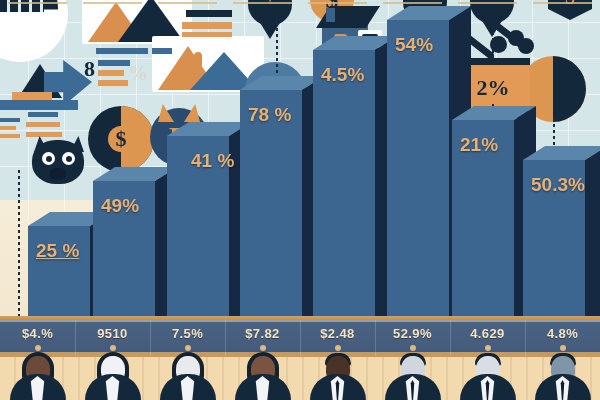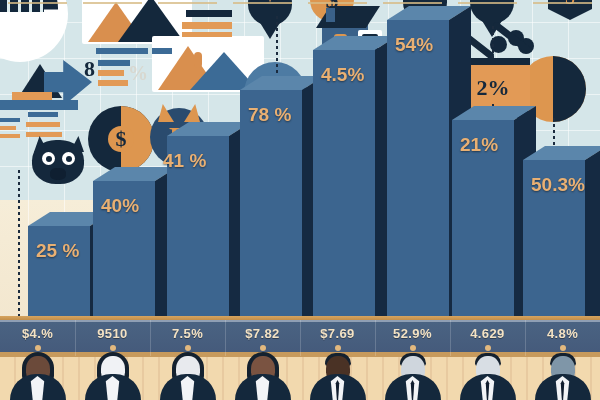--- a/index.html
+++ b/index.html
@@ -247,33 +247,33 @@
       <div class="connector" style="left: 492px; top: 104px; height: 16px;"></div>
       <div class="connector" style="left: 553px; top: 118px; height: 40px;"></div>
     </div>
 
   <div id="barlayer">
       <div class="bar" style="left: 28px; top: 212px; width: 84px; height: 106px;">
         <div class="top" style="left: 0px; top: 0px; width: 84px; height: 14px; clip-path: polygon(0px 100%, 22px 0px, 100% 0px, 62px 100%);"></div>
         <div class="side" style="left: 62px; bottom: 0px; width: 22px; height: 106px; clip-path: polygon(0px 14px, 100% 0px, 100% 100%, 0px 100%);"></div>
         <div class="front" style="width: 62px; height: 92px; left: 0px; bottom: 0px;"></div>
       </div>
-      <div class="barlabel" style="left: 36px; top: 240px;">25 %</div>
+      <div class="barlabel" style="left: 36px; top: 240px; text-decoration: underline;">25 %</div>
       <div class="bar" style="left: 93px; top: 167px; width: 84px; height: 151px;">
         <div class="top" style="left: 0px; top: 0px; width: 84px; height: 14px; clip-path: polygon(0px 100%, 22px 0px, 100% 0px, 62px 100%);"></div>
         <div class="side" style="left: 62px; bottom: 0px; width: 22px; height: 151px; clip-path: polygon(0px 14px, 100% 0px, 100% 100%, 0px 100%);"></div>
         <div class="front" style="width: 62px; height: 137px; left: 0px; bottom: 0px;"></div>
       </div>
-      <div class="barlabel" style="left: 101px; top: 195px;">40%</div>
+      <div class="barlabel" style="left: 101px; top: 195px;">49%</div>
       <div class="bar" style="left: 167px; top: 122px; width: 84px; height: 196px;">
         <div class="top" style="left: 0px; top: 0px; width: 84px; height: 14px; clip-path: polygon(0px 100%, 22px 0px, 100% 0px, 62px 100%);"></div>
         <div class="side" style="left: 62px; bottom: 0px; width: 22px; height: 196px; clip-path: polygon(0px 14px, 100% 0px, 100% 100%, 0px 100%);"></div>
         <div class="front" style="width: 62px; height: 182px; left: 0px; bottom: 0px;"></div>
       </div>
-      <div class="barlabel" style="left: 163px; top: 150px;">41 %</div>
+      <div class="barlabel" style="left: 191px; top: 150px;">41 %</div>
       <div class="bar" style="left: 240px; top: 76px; width: 84px; height: 242px;">
         <div class="top" style="left: 0px; top: 0px; width: 84px; height: 14px; clip-path: polygon(0px 100%, 22px 0px, 100% 0px, 62px 100%);"></div>
         <div class="side" style="left: 62px; bottom: 0px; width: 22px; height: 242px; clip-path: polygon(0px 14px, 100% 0px, 100% 100%, 0px 100%);"></div>
         <div class="front" style="width: 62px; height: 228px; left: 0px; bottom: 0px;"></div>
       </div>
       <div class="barlabel" style="left: 248px; top: 104px;">78 %</div>
       <div class="bar" style="left: 313px; top: 36px; width: 84px; height: 282px;">
         <div class="top" style="left: 0px; top: 0px; width: 84px; height: 14px; clip-path: polygon(0px 100%, 22px 0px, 100% 0px, 62px 100%);"></div>
         <div class="side" style="left: 62px; bottom: 0px; width: 22px; height: 282px; clip-path: polygon(0px 14px, 100% 0px, 100% 100%, 0px 100%);"></div>
         <div class="front" style="width: 62px; height: 268px; left: 0px; bottom: 0px;"></div>
@@ -309,21 +309,21 @@
       <div class="strip-tick" style="left: 83px; width: 59px;"></div>
       <div class="val" style="left: 64.5px; top: 326px;">9510</div>
       <div class="valdot" style="left: 109.5px; top: 345px;"></div>
       <div class="strip-tick" style="left: 158px; width: 59px;"></div>
       <div class="val" style="left: 139.5px; top: 326px;">7.5%</div>
       <div class="valdot" style="left: 184.5px; top: 345px;"></div>
       <div class="strip-tick" style="left: 233px; width: 59px;"></div>
       <div class="val" style="left: 214.5px; top: 326px;">$7.82</div>
       <div class="valdot" style="left: 259.5px; top: 345px;"></div>
       <div class="strip-tick" style="left: 308px; width: 59px;"></div>
-      <div class="val" style="left: 289.5px; top: 326px;">$7.69</div>
+      <div class="val" style="left: 289.5px; top: 326px;">$2.48</div>
       <div class="valdot" style="left: 334.5px; top: 345px;"></div>
       <div class="strip-tick" style="left: 383px; width: 59px;"></div>
       <div class="val" style="left: 364.5px; top: 326px;">52.9%</div>
       <div class="valdot" style="left: 409.5px; top: 345px;"></div>
       <div class="strip-tick" style="left: 458px; width: 59px;"></div>
       <div class="val" style="left: 439.5px; top: 326px;">4.629</div>
       <div class="valdot" style="left: 484.5px; top: 345px;"></div>
       <div class="strip-tick" style="left: 533px; width: 59px;"></div>
       <div class="val" style="left: 514.5px; top: 326px;">4.8%</div>
       <div class="valdot" style="left: 559.5px; top: 345px;"></div>

